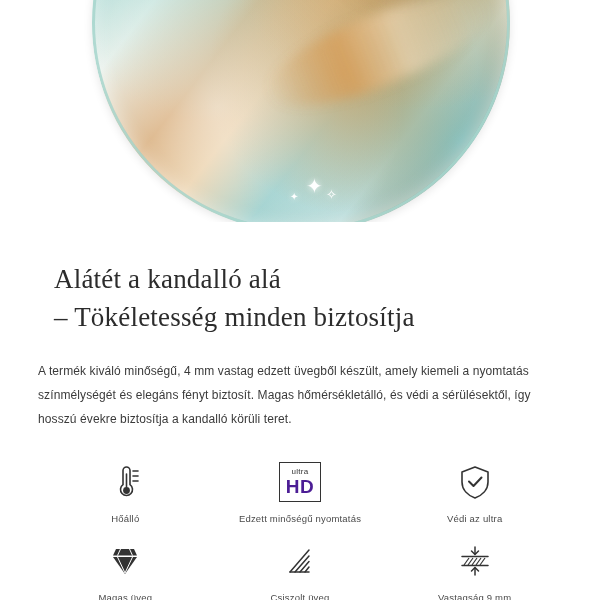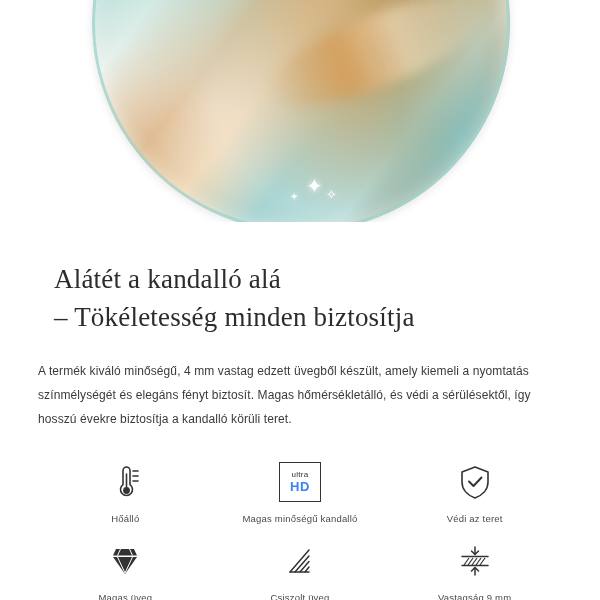--- a/index.html
+++ b/index.html
@@ -183,34 +183,34 @@
             <circle cx="23.5" cy="30.5" r="3.4" fill="#333"></circle>
           </svg>
         </div>
         <div class="feature-label">Hőálló</div>
       </div>
 
       <div class="feature">
         <div class="feature-icon">
           <div style="border:1.4px solid #333;width:40px;height:38px;display:flex;flex-direction:column;align-items:center;justify-content:center;line-height:1;">
             <span style="font-size:8px;color:#333;letter-spacing:0.3px;">ultra</span>
-            <span style="font-size:13px;font-weight:bold;color:#3b82f6;letter-spacing:0.5px;margin-top:1px;">HD</span>
+            <span style="font-size:19px;font-weight:bold;color:#4c1d95;letter-spacing:0.5px;margin-top:1px;">HD</span>
           </div>
         </div>
-        <div class="feature-label">Magas minőségű kandalló</div>
+        <div class="feature-label">Edzett minőségű nyomtatás</div>
       </div>
 
       <div class="feature">
         <div class="feature-icon">
           <svg width="44" height="44" viewBox="0 0 44 44">
             <path d="M22 7 L35 12 V22 C35 30 29 35.5 22 38 C15 35.5 9 30 9 22 V12 Z" fill="none" stroke="#333" stroke-width="1.6" stroke-linejoin="round"></path>
             <path d="M16 21.5 L20.5 26 L28.5 17.5" fill="none" stroke="#333" stroke-width="2" stroke-linecap="round" stroke-linejoin="round"></path>
           </svg>
         </div>
-        <div class="feature-label">Védi az teret</div>
+        <div class="feature-label">Védi az ultra</div>
       </div>
 
       <div class="feature">
         <div class="feature-icon">
           <svg width="44" height="44" viewBox="0 0 44 44">
             <g fill="#333">
               <path d="M10 18 L22 35 L34 18 Z"></path>
               <path d="M13 10 L31 10 L34 16.5 L10 16.5 Z"></path>
             </g>
             <g stroke="#ffffff" stroke-width="1">

